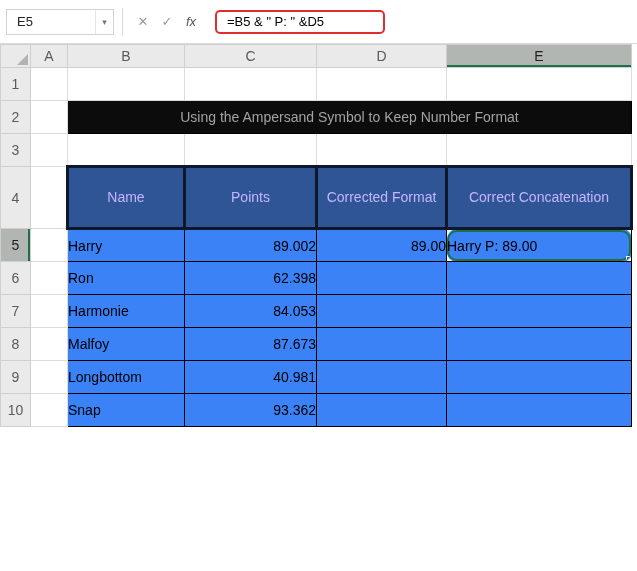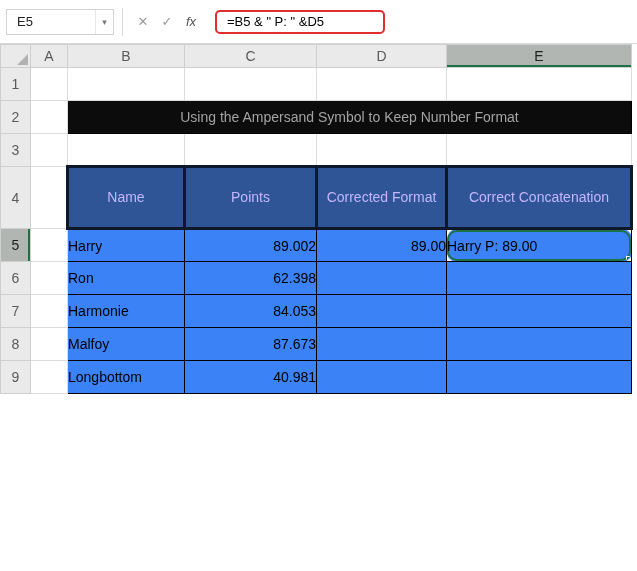--- a/index.html
+++ b/index.html
@@ -161,20 +161,28 @@
 
     <tr class="r33">
       <th class="rh">9</th>
       <td class="g"></td>
       <td class="b name">Longbottom</td>
       <td class="b num">40.981</td>
       <td class="b"></td>
       <td class="b"></td>
     </tr>
 
+    <tr class="r33">
+      <th class="rh">10</th>
+      <td class="g"></td>
+      <td class="b name">Snap</td>
+      <td class="b num">93.362</td>
+      <td class="b"></td>
+      <td class="b"></td>
+    </tr>
 
 
 
 
   </tbody>
     </table>
 
   <div class="wm">
     <div class="wm-logo"></div>
     <div class="wm-text">

